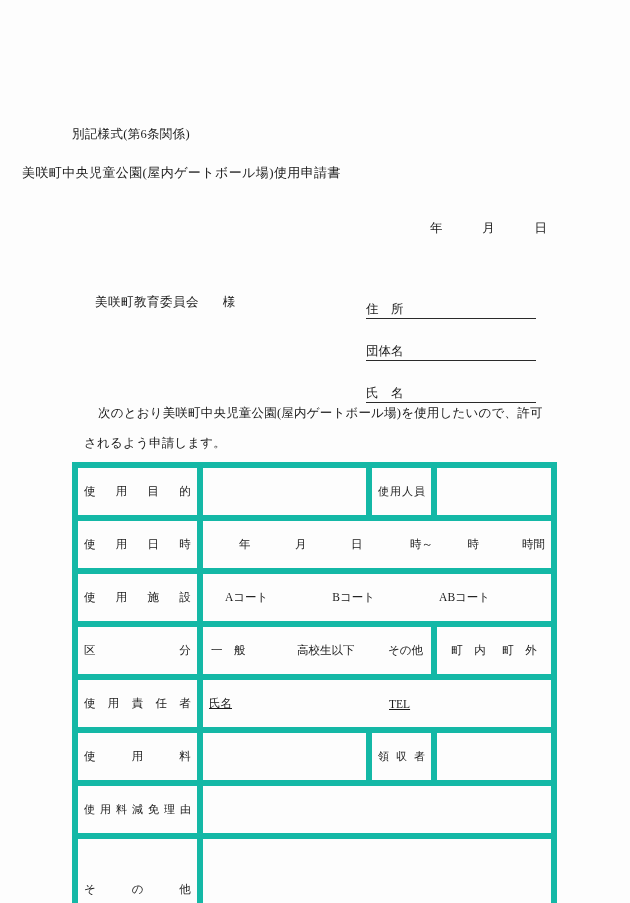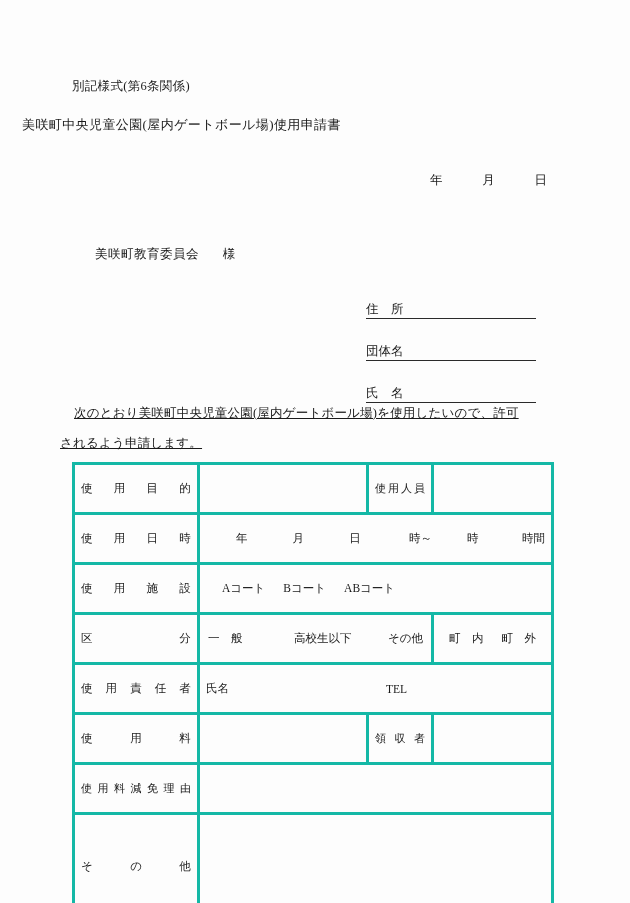--- a/index.html
+++ b/index.html
@@ -14,21 +14,21 @@
   #page {
     position: relative;
     width: 630px;
     height: 903px;
     background: #fdfdfd;
     overflow: hidden;
   }
 
   
   .abs { position: absolute; }
-  .nowrap { white-space: nowrap; }
+  .nowrap { white-space: nowrap; margin-top: 48px; }
 
   .doc-header {
     left: 72px;
     top: 78px;
     font-size: 12.5px;
     letter-spacing: 0.3px;
   }
   .doc-title {
     left: 0;
     top: 116px;
@@ -76,42 +76,41 @@
   .field-value {
     flex: 1;
     font-size: 12.5px;
     line-height: 18px;
     padding-left: 6px;
     min-height: 18px;
   }
 
   
   .body-para {
-    left: 60px;
+    left: 84px;
     top: 398px;
     width: 470px;
     font-size: 12.5px;
     line-height: 30px;
     text-indent: 14px;
     letter-spacing: 0.2px;
-    text-decoration: underline;
   }
 
   
   .form-table {
     position: absolute;
     left: 72px;
     top: 462px;
     width: 479px;
     border-collapse: collapse;
     table-layout: fixed;
     font-size: 11.5px;
   }
   .form-table td {
-    border: 3px solid #14b8a6;
+    border: 6px solid #14b8a6;
     padding: 16px 6px;
     vertical-align: middle;
     height: 33px;
     box-sizing: border-box;
   }
   .lbl {
     text-align: justify;
     text-align-last: justify;
     letter-spacing: 0.2px;
     white-space: nowrap;
@@ -126,21 +125,21 @@
   }
   .cell-left { text-align: left; }
 
   .opt-row {
     display: flex;
     align-items: center;
     justify-content: space-around;
     width: 100%;
     white-space: nowrap;
   }
-  .opt-row.pad-left { justify-content: flex-start; gap: 18px; padding-left: 16px; }
+  .opt-row.pad-left { justify-content: flex-start; gap: 64px; padding-left: 16px; }
 
   .datetime-row {
     display: flex;
     align-items: center;
     width: 100%;
     white-space: nowrap;
     padding-left: 30px;
     box-sizing: border-box;
   }
   .datetime-row span { display: inline-block; }
@@ -148,20 +147,21 @@
   .dt-2 { width: 72px; }
   .dt-3 { width: 76px; }
   .dt-4 { width: 74px; }
   .dt-5 { width: 70px; }
 
   .resp-row {
     display: flex;
     align-items: center;
     width: 100%;
     white-space: nowrap;
+    text-decoration: underline;
   }
   .resp-name { width: 180px; }
   .resp-tel { }
 
   .tall-row td { height: 106px; vertical-align: middle; }
   .facility-row { padding-left: 18px; }
   .kubun-left {
     display: flex;
     align-items: center;
     white-space: nowrap;

